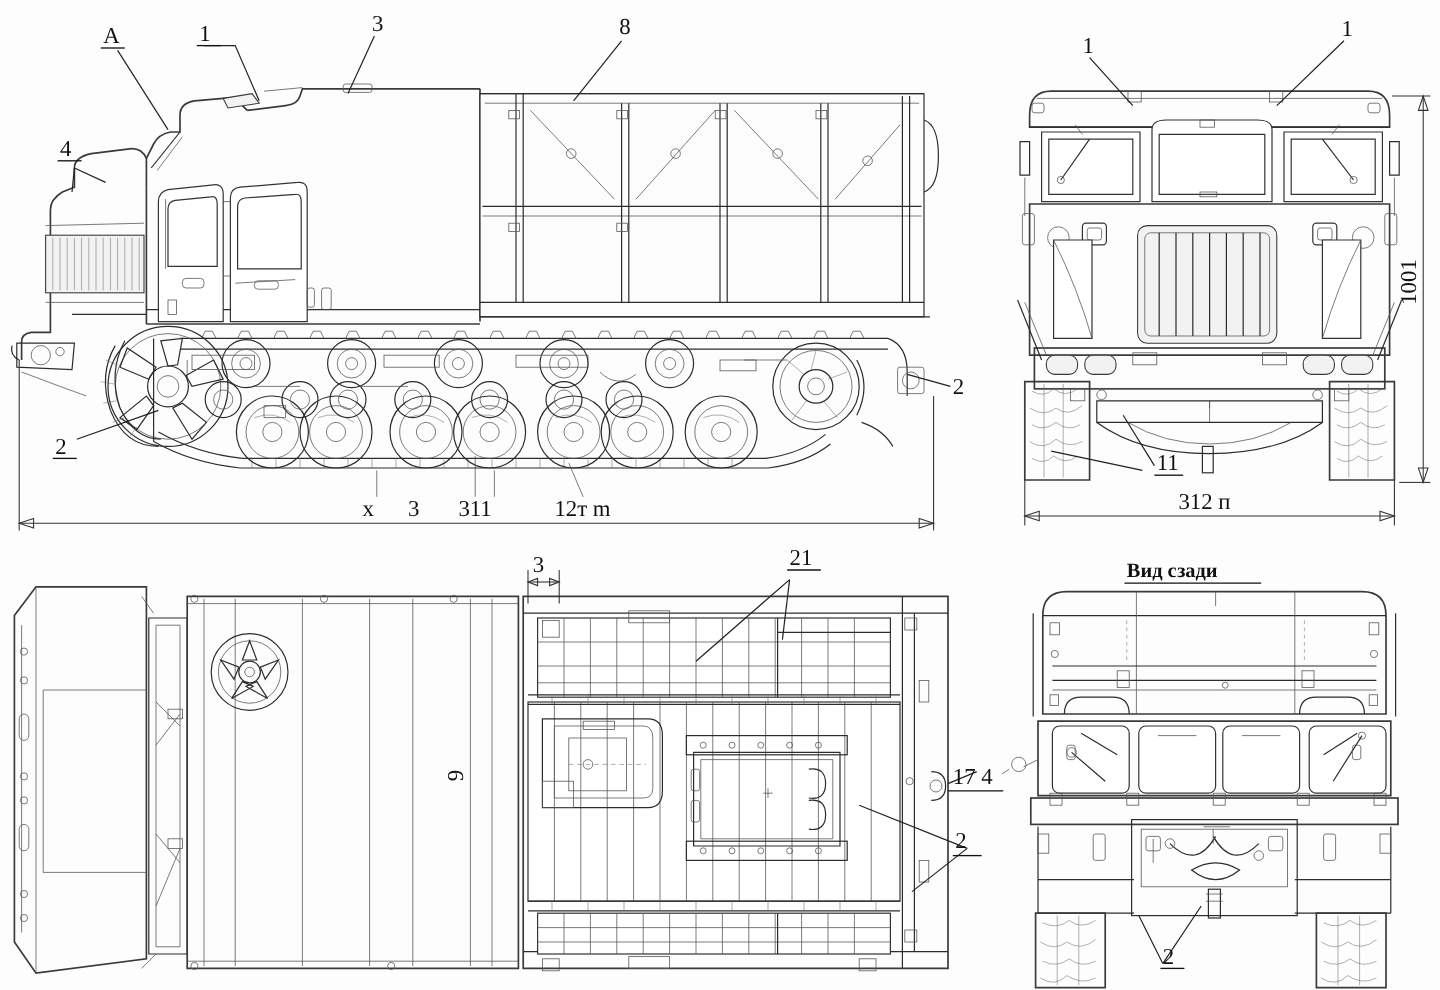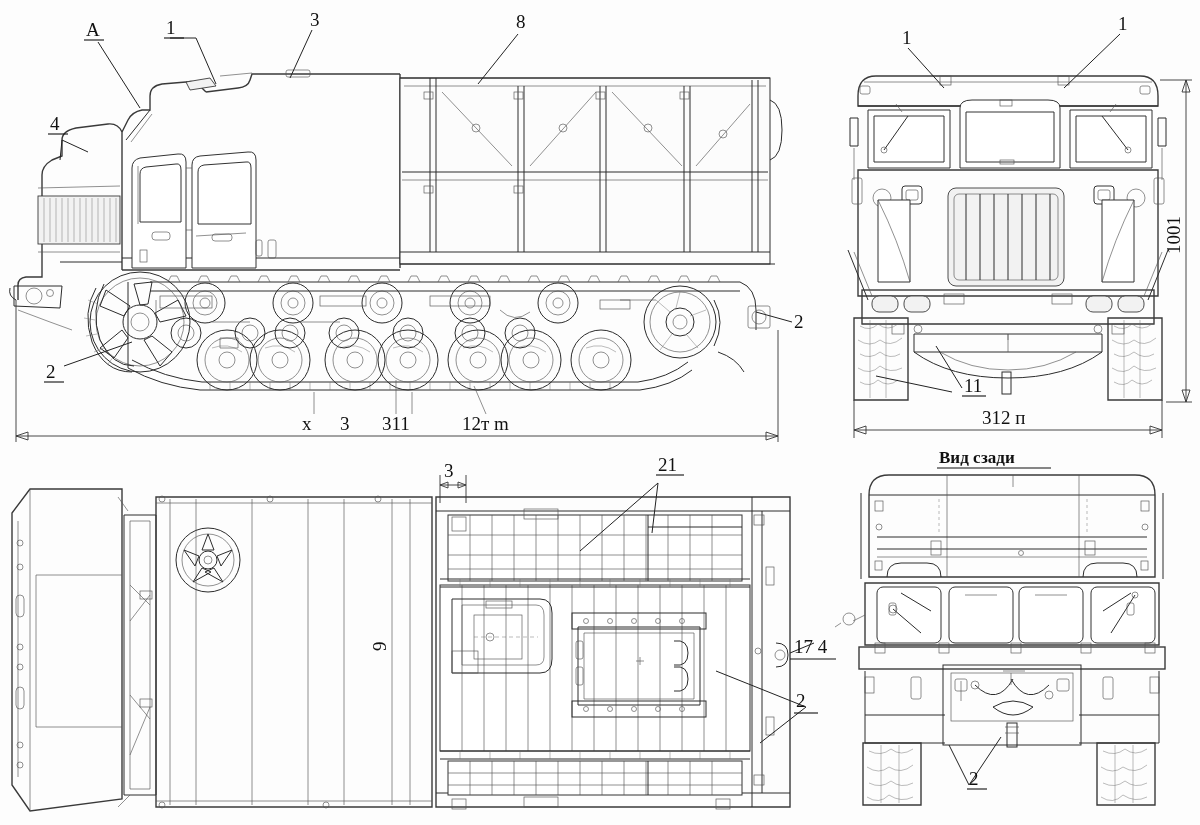--- a/index.html
+++ b/index.html
@@ -764,21 +764,21 @@
 
     <path class="lead" d="M806,252 L716,216"></path>
     <path class="lead" d="M806,252 L760,288"></path>
     <line class="und" x1="794" y1="258" x2="818" y2="258"></line>
     <text class="lbl" x="796" y="252">2</text>
   </g>
 
 </svg>
 </div>
 
-<div class="view" style="left:835px;top:437px;width:365px;height:370px;">
+<div class="view" style="left:835px;top:455px;width:365px;height:370px;">
 <svg width="365" height="370" viewBox="0 0 365 370">
 
   <g>
     <text class="title" x="104" y="26">Вид сзади</text>
     <line class="und" x1="102" y1="31" x2="216" y2="31"></line>
   </g>
 
   <g>
     <path class="ln2" d="M34,58 Q34,38 54,38 L300,38 Q320,38 320,58 L320,140 L34,140 Z"></path>
     <path class="ln" d="M34,58 L320,58"></path>

